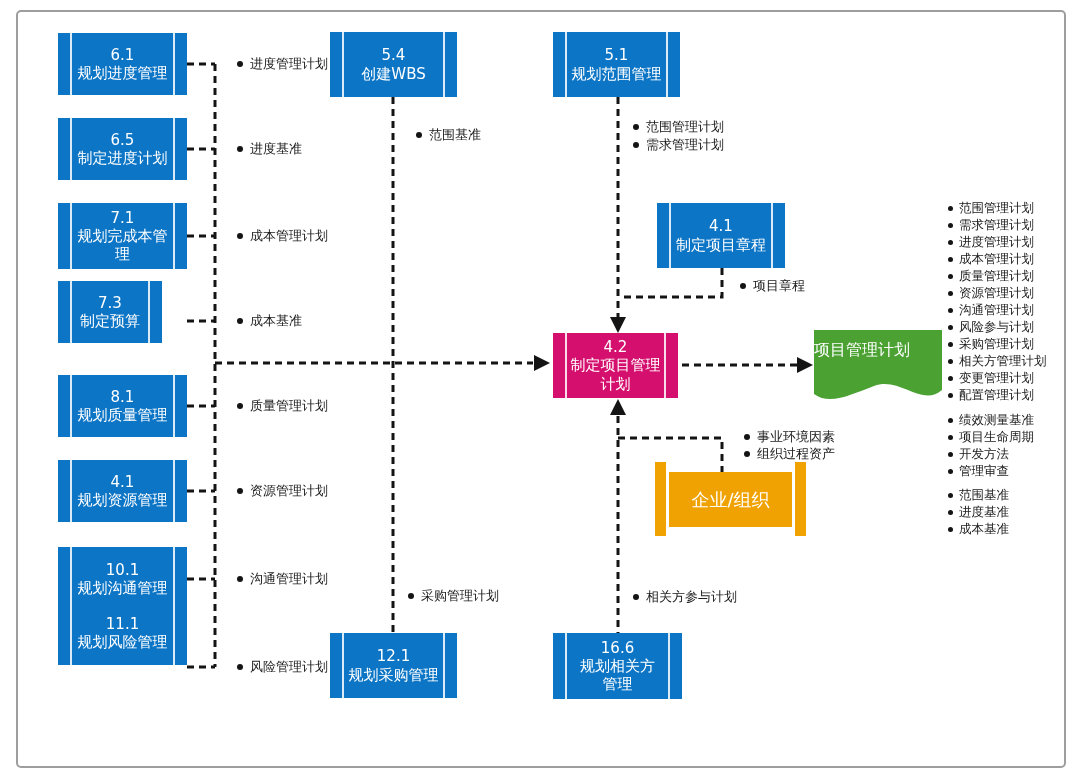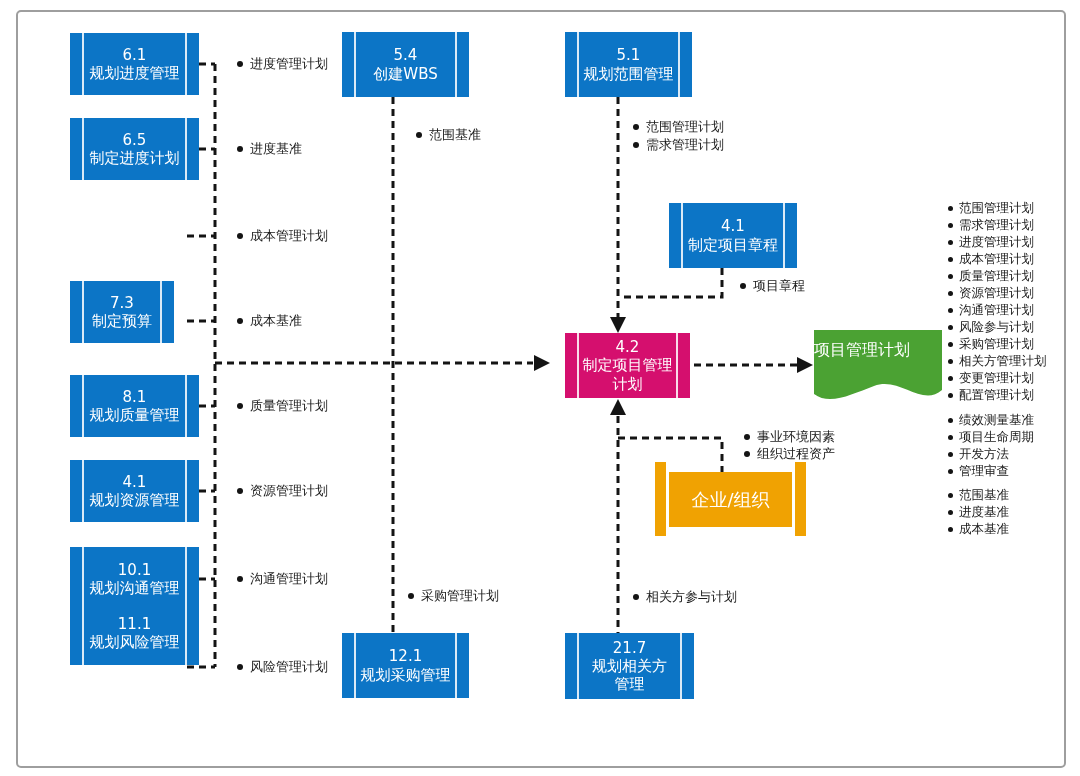--- a/index.html
+++ b/index.html
@@ -5,21 +5,21 @@
   html,body{margin:0;padding:0;background:#fff;}
   body{font-family:"DejaVu Sans","Liberation Sans",sans-serif;}
   .canvas{position:relative;width:1080px;height:776px;background:#ffffff;overflow:hidden;}
   .frame{position:absolute;left:16px;top:10px;right:14px;bottom:8px;border:2.5px solid #9e9e9e;border-radius:5px;}
   .connectors{position:absolute;left:0;top:0;width:1080px;height:776px;pointer-events:none;}
   .dash{fill:none;stroke:var(--line-black,#141414);stroke-width:3;stroke-dasharray:7 5;}
   .ahead{fill:var(--line-black,#141414);stroke:none;}
 
   .pbox{position:absolute;background:var(--process-blue,#0C75C6);color:#fff;display:flex;
         flex-direction:column;align-items:center;justify-content:center;text-align:center;
-        font-size:15px;line-height:1.22;margin-left:12px;}
+        font-size:15px;line-height:1.22;}
   .pbox::before,.pbox::after{content:"";position:absolute;top:0;bottom:0;width:2px;
         background:rgba(255,255,255,.85);}
   .pbox::before{left:12px;}
   .pbox::after{right:12px;}
   .pbox.magenta{background:var(--highlight-magenta,#D50F6E);}
   .pname,.num{white-space:pre-line;}
 
   .blt{position:absolute;display:flex;align-items:center;gap:7px;transform:translateY(-50%);
        font-size:13px;color:#1a1a1a;white-space:nowrap;}
   .dot{width:6px;height:6px;border-radius:50%;background:#141414;flex:0 0 auto;}
@@ -67,20 +67,25 @@
   </svg>
 
   <div class="pbox" style="left:58px;top:33px;width:129px;height:62px">
     <div class="num">6.1</div>
     <div class="pname">规划进度管理</div>
   </div>
   <div class="pbox" style="left:58px;top:118px;width:129px;height:62px">
     <div class="num">6.5</div>
     <div class="pname">制定进度计划</div>
   </div>
+  <div class="pbox" style="left:58px;top:203px;width:129px;height:66px">
+    <div class="num">7.1</div>
+    <div class="pname">规划完成本管
+理</div>
+  </div>
   <div class="pbox" style="left:58px;top:281px;width:104px;height:62px">
     <div class="num">7.3</div>
     <div class="pname">制定预算</div>
   </div>
   <div class="pbox" style="left:58px;top:375px;width:129px;height:62px">
     <div class="num">8.1</div>
     <div class="pname">规划质量管理</div>
   </div>
   <div class="pbox" style="left:58px;top:460px;width:129px;height:62px">
     <div class="num">4.1</div>
@@ -145,21 +150,21 @@
     <div class="num">4.2</div>
     <div class="pname">制定项目管理
 计划</div>
   </div>
 
   <div class="pbox" style="left:330px;top:633px;width:127px;height:65px">
     <div class="num">12.1</div>
     <div class="pname">规划采购管理</div>
   </div>
   <div class="pbox" style="left:553px;top:633px;width:129px;height:66px">
-    <div class="num">21.7</div>
+    <div class="num">16.6</div>
     <div class="pname">规划相关方
 管理</div>
   </div>
 
   <div class="blt" style="left:416px;top:135px">
       <span class="dot"></span>
       <span>范围基准</span>
     </div>
   <div class="blt" style="left:633px;top:127px">
       <span class="dot"></span>

